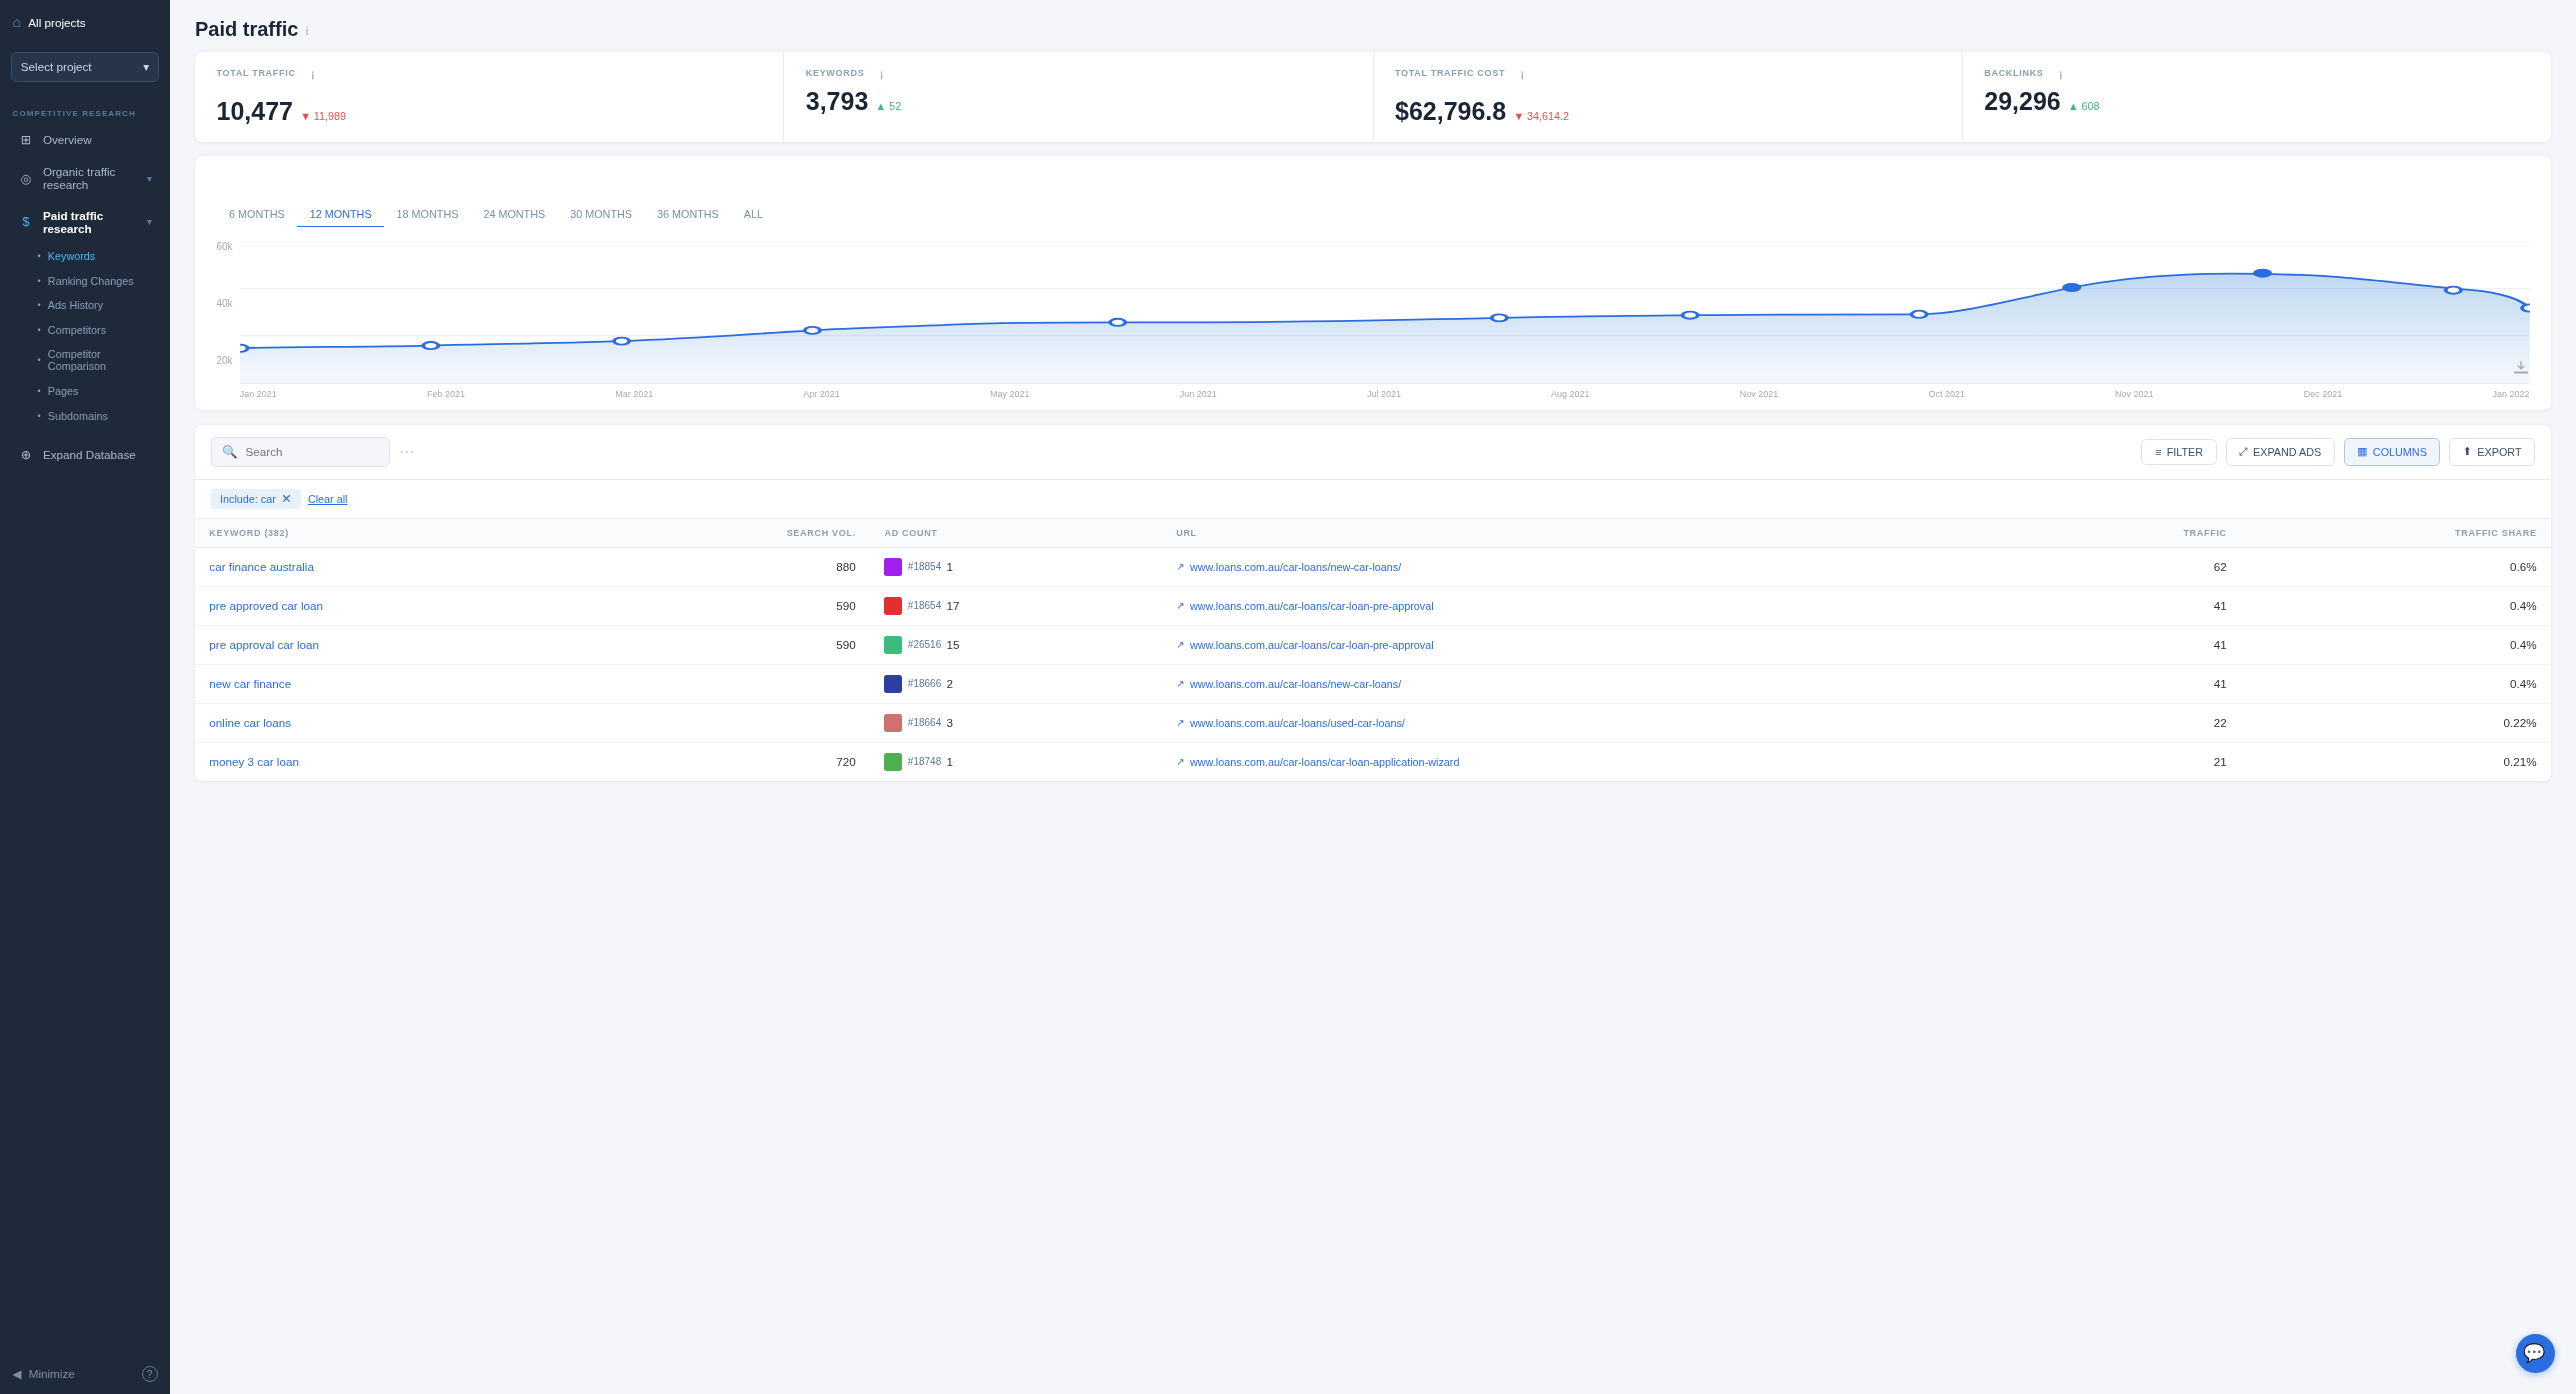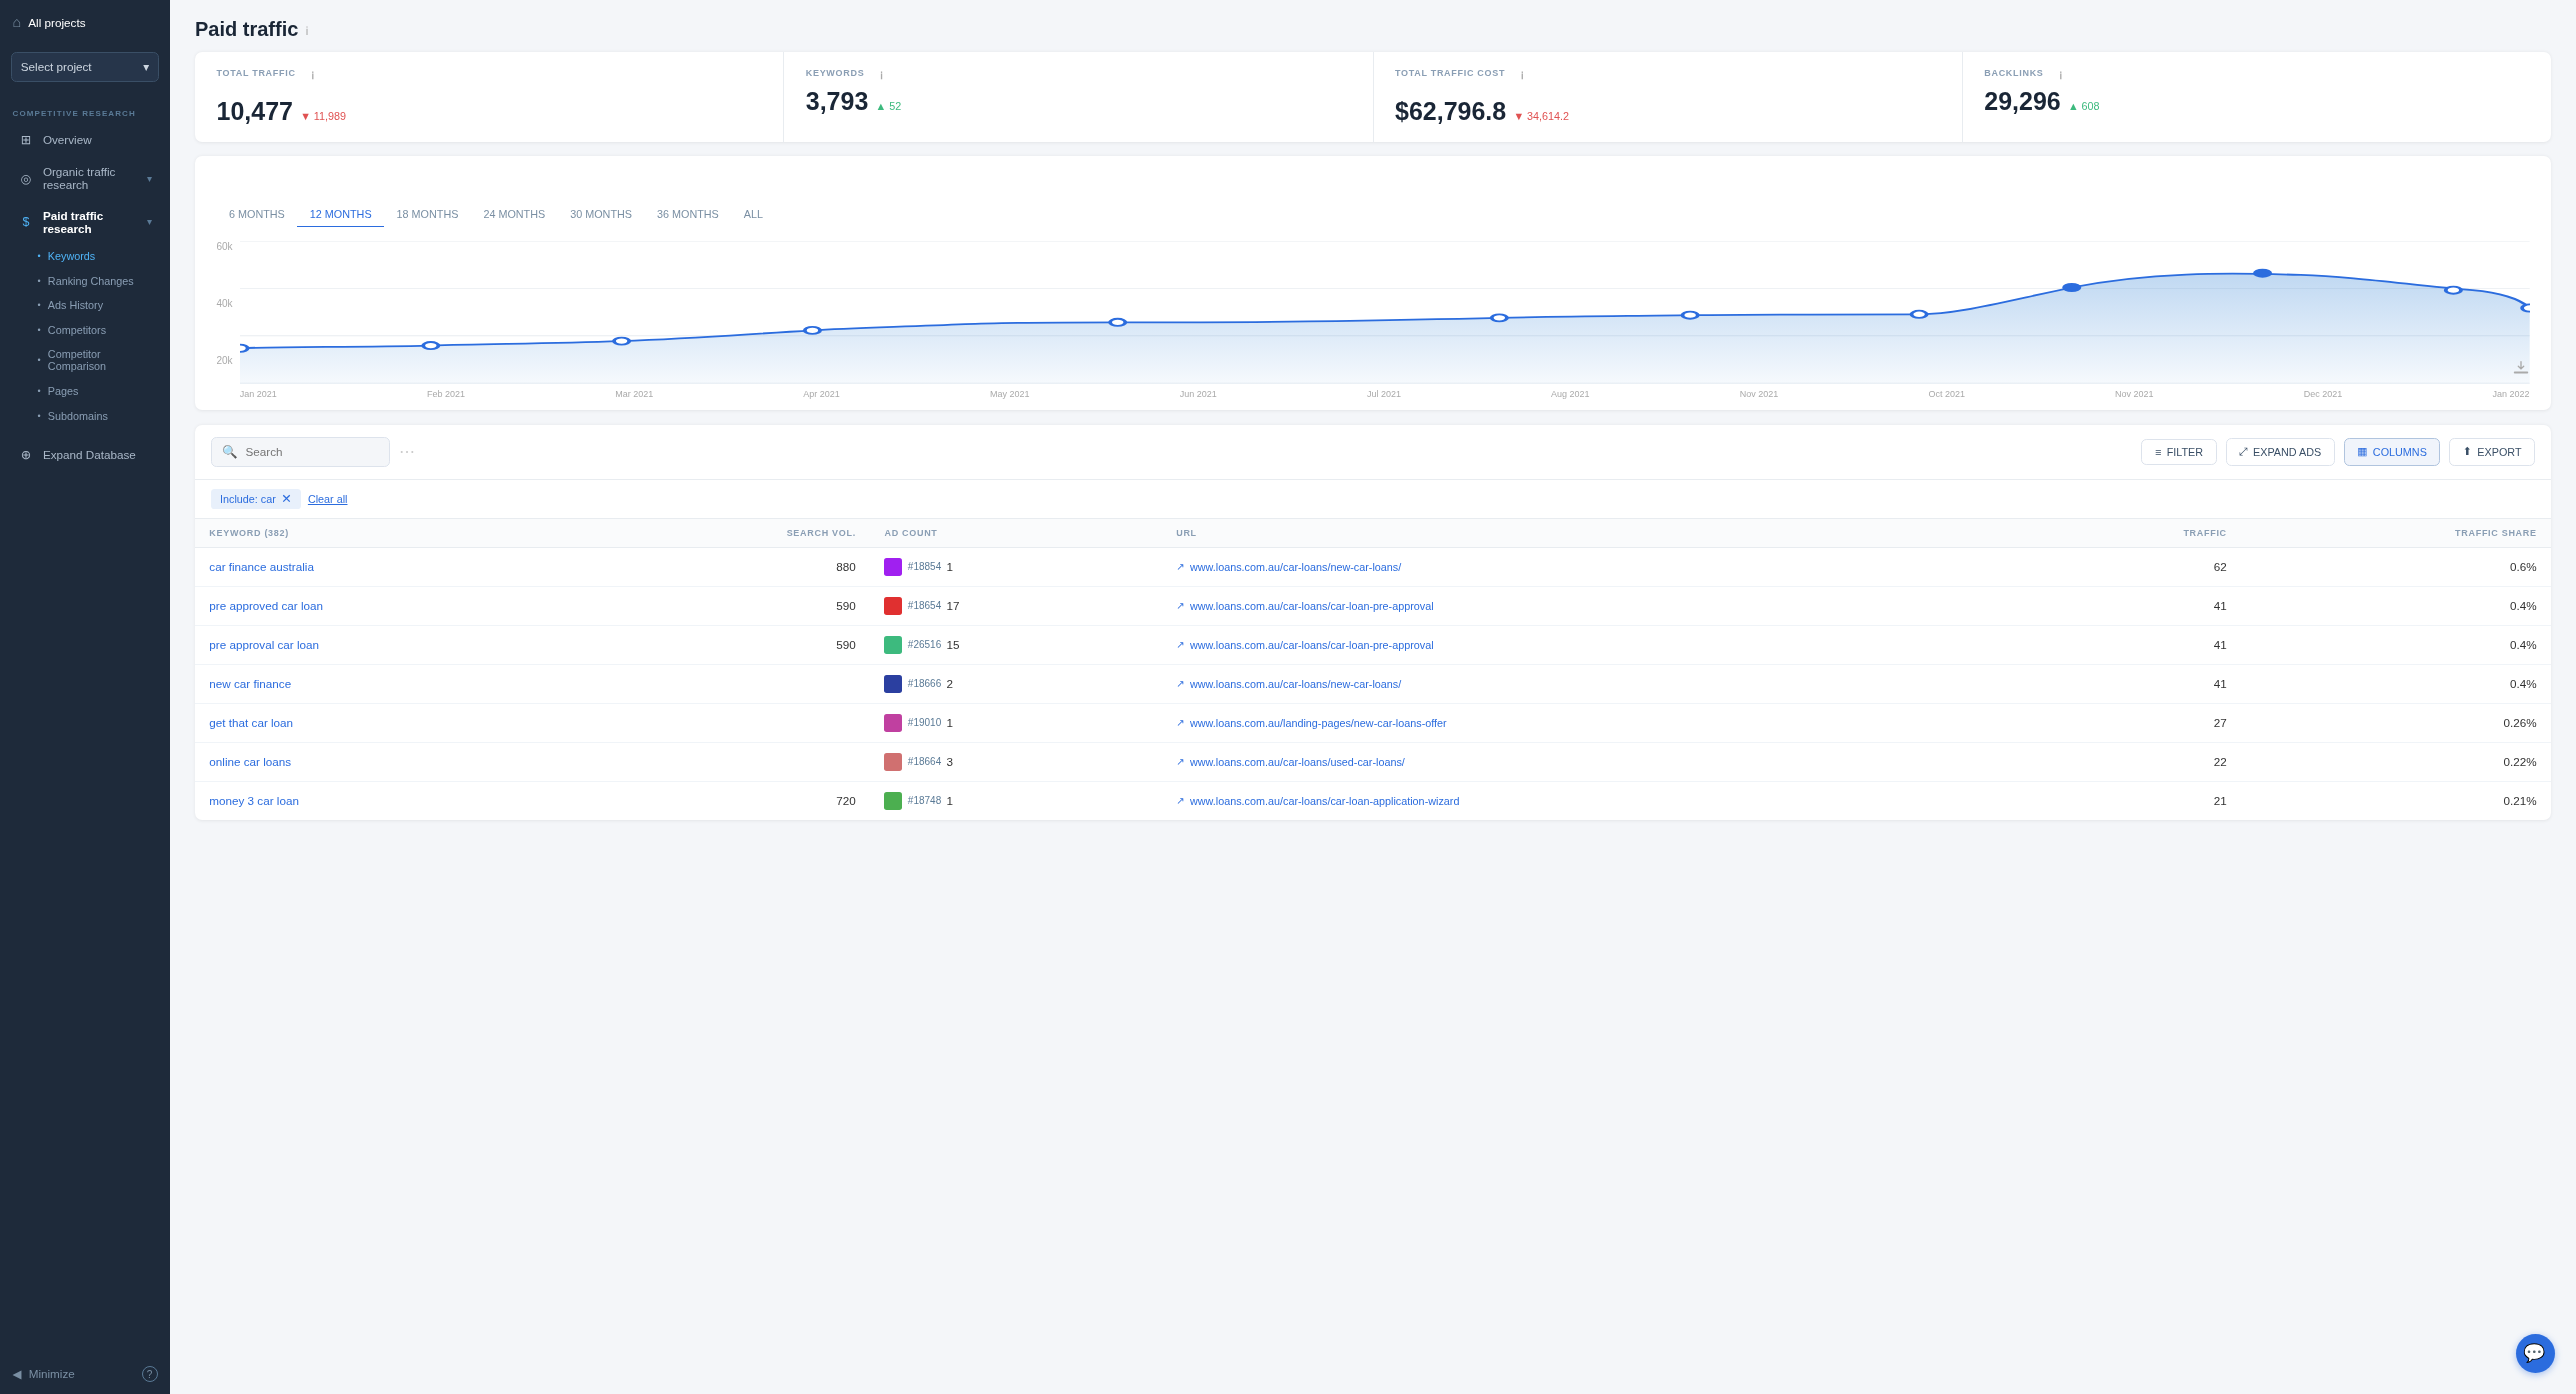--- a/index.html
+++ b/index.html
@@ -414,41 +414,20 @@
       <div class="url-cell">
         <span class="url-icon">↗</span>
         <a href="#" class="keyword-link" style="font-size:10.8px;">www.loans.com.au/car-loans/new-car-loans/</a>
       </div>
     </td>
     <td class="traffic-num">41</td>
     <td class="traffic-share">0.4%</td>
   </tr>
           <tr>
     <td>
-      <a href="#" class="keyword-link">get that car loan</a>
-    </td>
-    <td style="text-align:right;"></td>
-    <td>
-      <div class="ad-count-cell">
-        <span class="ad-swatch" style="background:#c040a0;"></span>
-        <span class="ad-id">#19010</span>
-        <span class="ad-num">1</span>
-      </div>
-    </td>
-    <td>
-      <div class="url-cell">
-        <span class="url-icon">↗</span>
-        <a href="#" class="keyword-link" style="font-size:10.8px;">www.loans.com.au/landing-pages/new-car-loans-offer</a>
-      </div>
-    </td>
-    <td class="traffic-num">27</td>
-    <td class="traffic-share">0.26%</td>
-  </tr>
-          <tr>
-    <td>
       <a href="#" class="keyword-link">online car loans</a>
     </td>
     <td style="text-align:right;"></td>
     <td>
       <div class="ad-count-cell">
         <span class="ad-swatch" style="background:#d07070;"></span>
         <span class="ad-id">#18664</span>
         <span class="ad-num">3</span>
       </div>
     </td>

